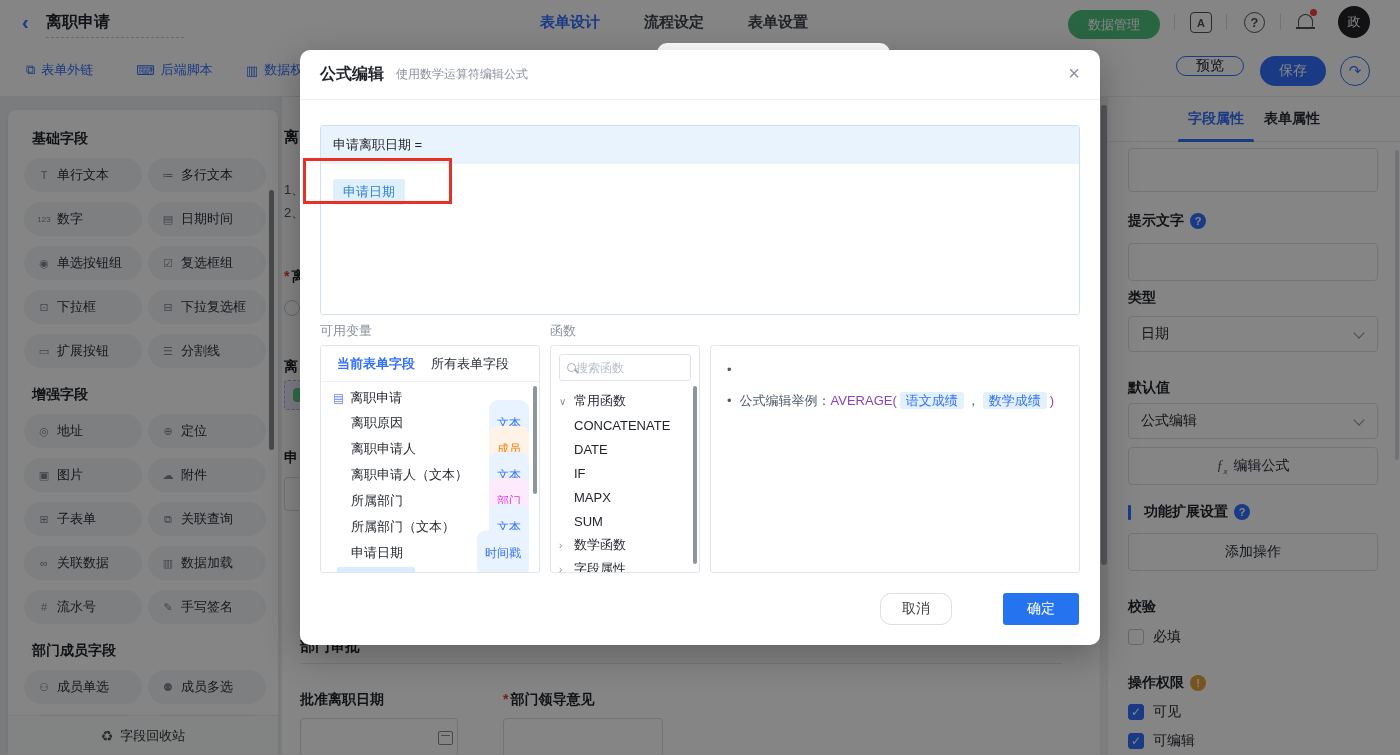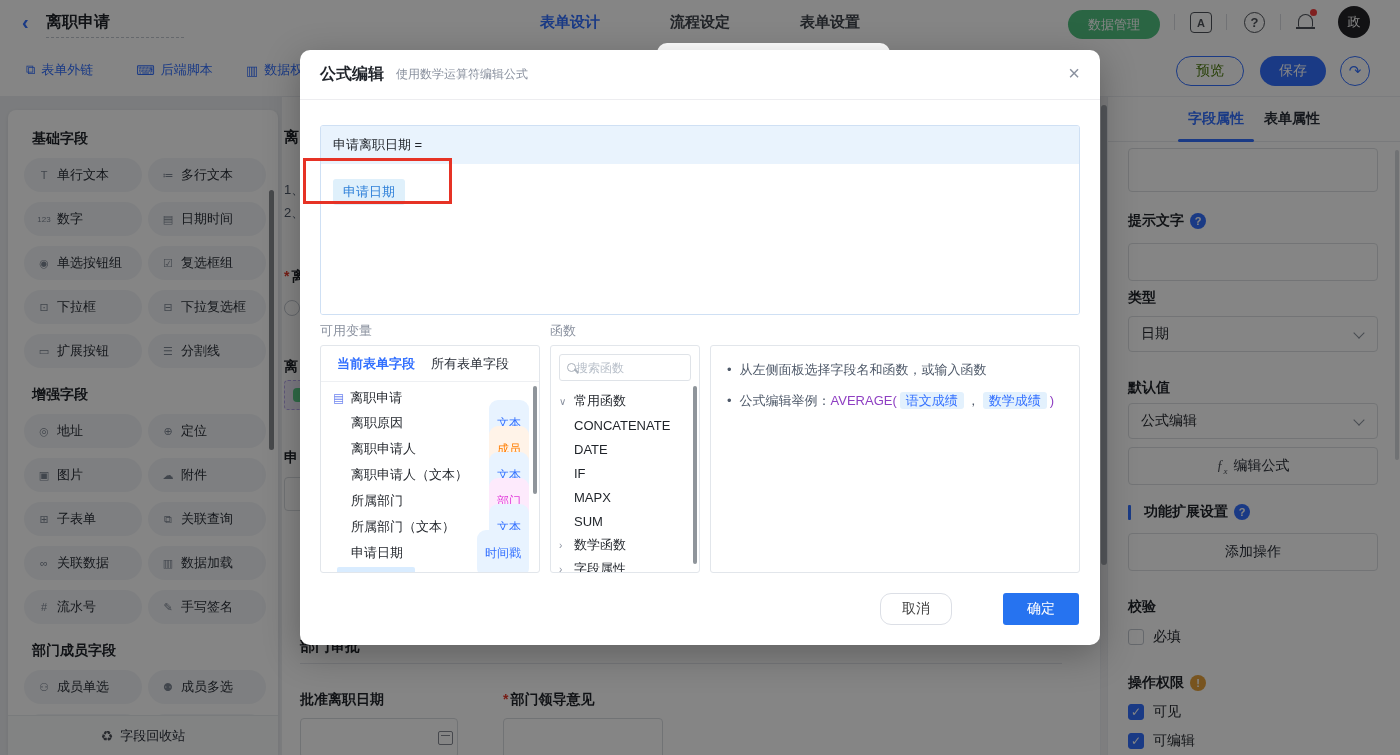--- a/index.html
+++ b/index.html
@@ -5,37 +5,37 @@
   * { margin:0; padding:0; box-sizing:border-box; }
   html,body { width:1400px; height:755px; overflow:hidden; }
   body { font-family:"Liberation Sans","DejaVu Sans",sans-serif; color:#1f2329; }
   .app { position:relative; width:1400px; height:755px; background:#eceef1; overflow:hidden; }
 
   
   .header { position:absolute; left:0; top:0; width:1400px; height:44px; background:#fff; display:flex; align-items:center; }
   .back { position:absolute; left:22px; top:10px; font-size:20px; font-weight:700; color:#3370ff; line-height:24px; cursor:pointer; }
   .app-title { position:absolute; left:46px; top:12px; font-size:16px; font-weight:700; }
   .title-dash { position:absolute; left:46px; top:37px; width:138px; border-bottom:1px dashed #c2c7cf; }
-  .header-tabs { position:absolute; left:540px; top:0; height:44px; display:flex; gap:70px; align-items:center; }
+  .header-tabs { position:absolute; left:540px; top:0; height:44px; display:flex; gap:44px; align-items:center; }
   .h-tab { font-size:15px; font-weight:600; color:#40454d; cursor:pointer; white-space:nowrap; }
   .h-tab.active { color:#3370ff; }
   .data-manage { position:absolute; left:1068px; top:10px; height:29px; padding:0 20px; background:#52c181; color:#fff; border:none; border-radius:15px; font-size:13px; font-family:inherit; cursor:pointer; }
   .hdr-div { position:absolute; top:14px; width:1px; height:16px; background:#d8dbe0; }
   .icon-box { position:absolute; top:12px; width:22px; height:21px; border:1.6px solid #4e5259; border-radius:4px; font-size:11px; font-weight:700; color:#4e5259; display:flex; align-items:center; justify-content:center; cursor:pointer; }
   .icon-circ { position:absolute; top:12px; width:21px; height:21px; border:1.6px solid #4e5259; border-radius:50%; font-size:13px; font-weight:700; color:#4e5259; display:flex; align-items:center; justify-content:center; cursor:pointer; }
   .bell { position:absolute; left:1298px; top:14px; width:15px; height:13px; border:1.6px solid #4e5259; border-bottom:none; border-radius:8px 8px 2px 2px; cursor:pointer; }
   .bell:after { content:""; position:absolute; left:-3px; bottom:-2px; width:19px; height:1.6px; background:#4e5259; }
   .bell-dot { position:absolute; left:1310px; top:9px; width:7px; height:7px; background:#f53f3f; border-radius:50%; }
   .avatar { position:absolute; left:1338px; top:6px; width:32px; height:32px; background:#242428; color:#fff; border-radius:50%; font-size:13px; display:flex; align-items:center; justify-content:center; cursor:pointer; }
 
   
   .toolbar { position:absolute; left:0; top:44px; width:1400px; height:53px; background:#fff; border-bottom:1px solid #eceef1; }
   .tb-link { position:absolute; top:17px; display:flex; align-items:center; gap:6px; color:#3370ff; font-size:13px; cursor:pointer; white-space:nowrap; }
   .tb-link .g { font-size:13px; }
-  .btn-preview { position:absolute; left:1176px; top:12px; width:68px; height:30px; border:1px solid #3370ff; color:#4d7c0f; background:#fff; border-radius:15px; font-size:14px; font-family:inherit; cursor:pointer; }
+  .btn-preview { position:absolute; left:1176px; top:12px; width:68px; height:20px; border:1px solid #3370ff; color:#0f172a; background:#fff; border-radius:15px; font-size:14px; font-family:inherit; cursor:pointer; }
   .btn-save { position:absolute; left:1260px; top:12px; width:66px; height:30px; border:none; color:#fff; background:#3370ff; border-radius:15px; font-size:14px; font-family:inherit; cursor:pointer; }
   .btn-share { position:absolute; left:1340px; top:12px; width:30px; height:30px; border:1px solid #3370ff; color:#3370ff; background:#fff; border-radius:50%; font-size:15px; cursor:pointer; display:flex; align-items:center; justify-content:center; }
 
   
   .sidebar { position:absolute; left:8px; top:110px; width:270px; height:645px; background:#fff; border-radius:8px 8px 0 0; box-shadow:0 1px 4px rgba(31,35,41,.08); overflow:hidden; }
   .sb-inner { padding:14px 0 0 16px; }
   .sb-title { font-size:14px; font-weight:700; margin:6px 0 10px 8px; }
   .sb-grid { display:grid; grid-template-columns:118px 118px; gap:10px 6px; margin-bottom:18px; }
   .pill { height:34px; background:#f2f4f7; border-radius:17px; display:flex; align-items:center; padding-left:13px; gap:6px; font-size:13px; color:#2a2f38; cursor:pointer; white-space:nowrap; }
   .pill .pic { font-size:11px; color:#7e8694; width:14px; text-align:center; flex:none; }
@@ -444,21 +444,20 @@
             <span>字段属性</span>
           </div>
         </div>
       <div class="fp-scroll"></div>
     </div>
 
     <div class="panel hp">
       <div class="hp-inner">
         <div class="tip">
             <span class="dot">•</span>
-            <span>从左侧面板选择字段名和函数，或输入函数</span>
           </div>
         <div class="tip">
             <span class="dot">•</span>
             <span><span>公式编辑举例：</span><span class="func">AVERAGE(</span><span class="chip">语文成绩</span><span>，</span><span class="chip">数学成绩</span><span class="func">)</span></span>
           </div>
       </div>
     </div>
 
     <button class="m-cancel">取消</button>
     <button class="m-ok">确定</button>

